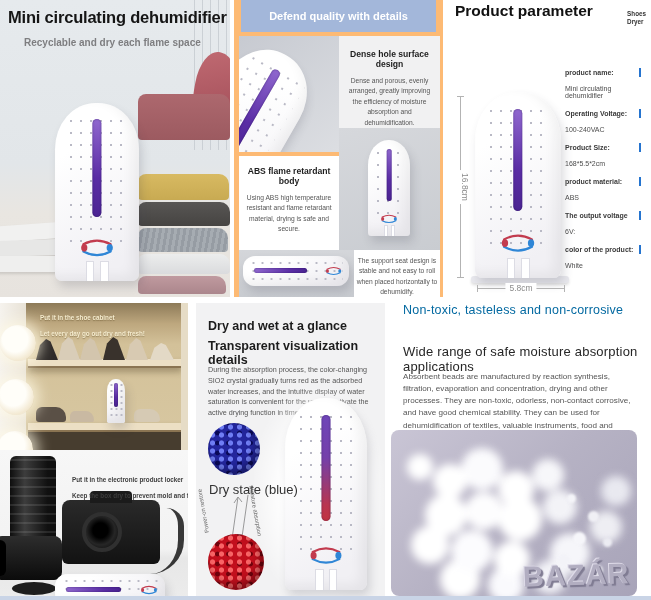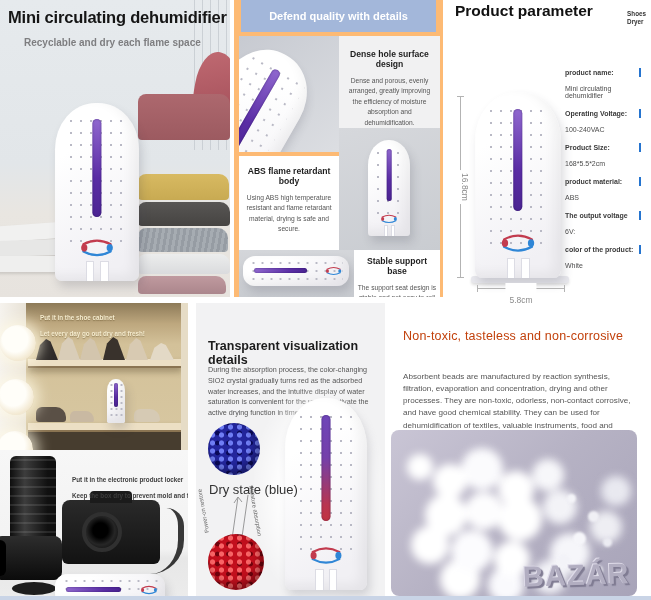--- a/index.html
+++ b/index.html
@@ -60,21 +60,21 @@
   .panelC{left:443px;top:0;width:208px;height:297px;background:#fff}
   .panelC h1{position:absolute;left:12px;top:2px;font-size:15.5px;color:#111}
   .corner-note{position:absolute;right:5px;top:10px;font-size:6.3px;font-weight:bold;color:#333;line-height:1.3}
   .vdim{position:absolute;left:17px;top:96px;width:1px;height:182px;background:#b3b3b3}
   .vdim::before,.vdim::after{content:"";position:absolute;left:-3px;width:7px;height:1px;background:#b3b3b3}
   .vdim::before{top:0}.vdim::after{bottom:0}
   .vdim-label{position:absolute;left:-12px;top:50%;transform:translateY(-50%) rotate(90deg);font-size:8.5px;color:#8c8c8c;background:#fff;padding:0 3px}
   .hdim{position:absolute;left:34px;top:288px;width:88px;height:1px;background:#b3b3b3}
   .hdim::before,.hdim::after{content:"";position:absolute;top:-3px;width:1px;height:7px;background:#b3b3b3}
   .hdim::before{left:0}.hdim::after{right:0}
-  .hdim-label{position:absolute;left:50%;top:-5px;transform:translateX(-50%);font-size:8.5px;color:#8c8c8c;background:#fff;padding:12px 4px}
+  .hdim-label{position:absolute;left:50%;top:-5px;transform:translateX(-50%);font-size:8.5px;color:#8c8c8c;background:#fff;padding:0 4px}
   .base-plate{position:absolute;left:28px;top:276px;width:98px;height:7px;background:#e9e9ee;border-radius:3px;box-shadow:0 2px 3px rgba(0,0,0,.12)}
   .specs{position:absolute;left:122px;top:68px;width:84px}
   .spec{margin-bottom:10px}
   .spec-label-row{display:flex;align-items:center;font-size:7px;font-weight:bold;color:#3a3a3a}
   .spec-cursor{display:inline-block;width:2px;height:9px;background:#2574cf;margin-left:auto;margin-right:8px}
   .spec-value{font-size:7px;color:#4c4c4c;margin-top:8px}
 
   
   .panelD{left:0;top:303px;width:188px;height:297px}
   .shoe-photo{position:absolute;left:0;top:0;width:188px;height:147px;overflow:hidden;
@@ -122,21 +122,21 @@
      background-image:radial-gradient(circle,rgba(255,110,110,.9) 0 2.2px,transparent 3px),radial-gradient(circle,rgba(110,2,12,.95) 0 2px,transparent 2.8px);
      background-size:9px 8px,11px 10px;background-position:0 0,4px 5px}
   .state-label{position:absolute;font-size:13px;color:#333;white-space:nowrap}
   .rot-label{position:absolute;font-size:5.8px;color:#666;white-space:nowrap}
   .rot-up{left:-15px;top:205px;transform:rotate(-100deg)}
   .rot-down{left:34px;top:205px;transform:rotate(80deg)}
   .arrsvg{position:absolute;left:20px;top:188px}
 
   
   .panelF{left:389px;top:303px;width:262px;height:297px;background:#fff;overflow:hidden}
-  .panelF .t1{position:absolute;left:14px;top:26px;font-size:12.5px;color:#c2410c;letter-spacing:.2px}
+  .panelF .t1{position:absolute;left:14px;top:0;font-size:12.5px;color:#0369a1;letter-spacing:.2px}
   .panelF .t2{position:absolute;left:14px;top:41px;font-size:13px;color:#262626;letter-spacing:.2px}
   .panelF .para{position:absolute;left:14px;top:68px;width:234px;font-size:8.1px;color:#555;line-height:1.5}
   .beads-photo{position:absolute;left:2px;top:127px;width:246px;height:166px;border-radius:8px;overflow:hidden;
           background:linear-gradient(135deg,#c9c5d5 0%,#b6b2c4 48%,#a8a4b9 100%)}
   .bead-field{position:absolute;left:16px;top:24px;width:26px;height:26px;border-radius:50%;background:#fff;filter:blur(4px);
      box-shadow:30px 14px 0 4px #fff,62px 2px 0 8px #fbfbfd,96px 22px 0 5px #fff,128px 8px 0 3px #f7f7fa,
        26px 48px 0 8px #fff,64px 44px 0 6px #fdfdfe,100px 52px 0 9px #fff,140px 40px 0 4px #f3f3f7,
        10px 78px 0 6px #fff,52px 84px 0 8px #fcfcfe,92px 92px 0 5px #fff,150px 86px 0 7px #f6f6fa,
        186px 60px 0 3px #eeeef3,196px 24px 0 2px #e9e9f0,40px 112px 0 7px #fff,86px 118px 0 5px #fafafd,130px 110px 0 4px #f2f2f7}
   .bead-dots{position:absolute;left:176px;top:64px;width:9px;height:9px;border-radius:50%;background:#f4f4f8;filter:blur(1px);
@@ -218,21 +218,20 @@
         <div class="strip"></div>
         <svg class="cycle" viewBox="0 0 48 26">
           <path d="M9 9 Q24 1 39 9" fill="none" stroke="#c23b4e" stroke-width="2.4" stroke-linecap="round"></path>
           <path d="M39 17 Q24 25 9 17" fill="none" stroke="#2f86d6" stroke-width="2.4" stroke-linecap="round"></path>
           <ellipse cx="10" cy="13" rx="3.4" ry="4.2" fill="#c23b4e"></ellipse>
             <ellipse cx="38" cy="13" rx="3.4" ry="4.2" fill="#2f86d6"></ellipse>
         </svg>
       </div>
     </div>
     <div class="b-cell b-text3">
-      <div class="feat-title">Stable support base</div>
       <div class="feat-desc">The support seat design is stable and not easy to roll when placed horizontally to dehumidify.</div>
     </div>
   </div>
 
   <div class="abs panelC">
     <h1>Product parameter</h1>
     <div class="corner-note">
       <div>Shoes</div>
       <div>Dryer</div>
     </div>
@@ -350,20 +349,21 @@
             <ellipse cx="38" cy="13" rx="3.4" ry="4.2" fill="#2f86d6"></ellipse>
         </svg>
 
       </div>
       <div class="scene-caption cam-cap" style="left:72px;top:26px">Put it in the electronic product locker</div>
       <div class="scene-caption cam-cap" style="left:72px;top:42px">Keep the box dry to prevent mold and fog</div>
     </div>
   </div>
 
   <div class="abs panelE">
+    <div class="t1">Dry and wet at a glance</div>
     <div class="t2">Transparent visualization details</div>
     <div class="para">During the absorption process, the color-changing SIO2 crystal gradually turns red as the adsorbed water increases, and the intuitive display of water saturation is convenient for the user to activate the active drying function in time.</div>
 
     <div class="glow"></div>
     <div class="device v" style="left:89px;top:95px;width:82px;height:192px">
       <div class="strip grad"></div>
       <svg class="cycle" viewBox="0 0 48 26">
         <path d="M9 9 Q24 1 39 9" fill="none" stroke="#c23b4e" stroke-width="2.4" stroke-linecap="round"></path>
         <path d="M39 17 Q24 25 9 17" fill="none" stroke="#2f86d6" stroke-width="2.4" stroke-linecap="round"></path>
         <ellipse cx="10" cy="13" rx="3.4" ry="4.2" fill="#c23b4e"></ellipse>
@@ -384,20 +384,21 @@
     </svg>
     <div class="rot-label rot-up">Power-on restore</div>
     <div class="rot-label rot-down">Moisture absorption</div>
 
     <div class="bead-circle bead-red"></div>
     <div class="state-label" style="left:8px;top:292px">Saturated state (red)</div>
   </div>
 
   <div class="abs panelF">
     <div class="t1">Non-toxic, tasteless and non-corrosive</div>
+    <div class="t2">Wide range of safe moisture absorption applications</div>
     <div class="para">Absorbent beads are manufactured by reaction synthesis, filtration, evaporation and concentration, drying and other processes. They are non-toxic, odorless, non-contact corrosive, and have good chemical stability. They can be used for dehumidification of textiles, valuable instruments, food and drugs.</div>
     <div class="beads-photo">
       <div class="bead-field"></div>
       <div class="bead-dots"></div>
       <div class="watermark">BAZÁR</div>
     </div>
   </div>
 
   <div class="bottom-strip"></div>
 </div>

